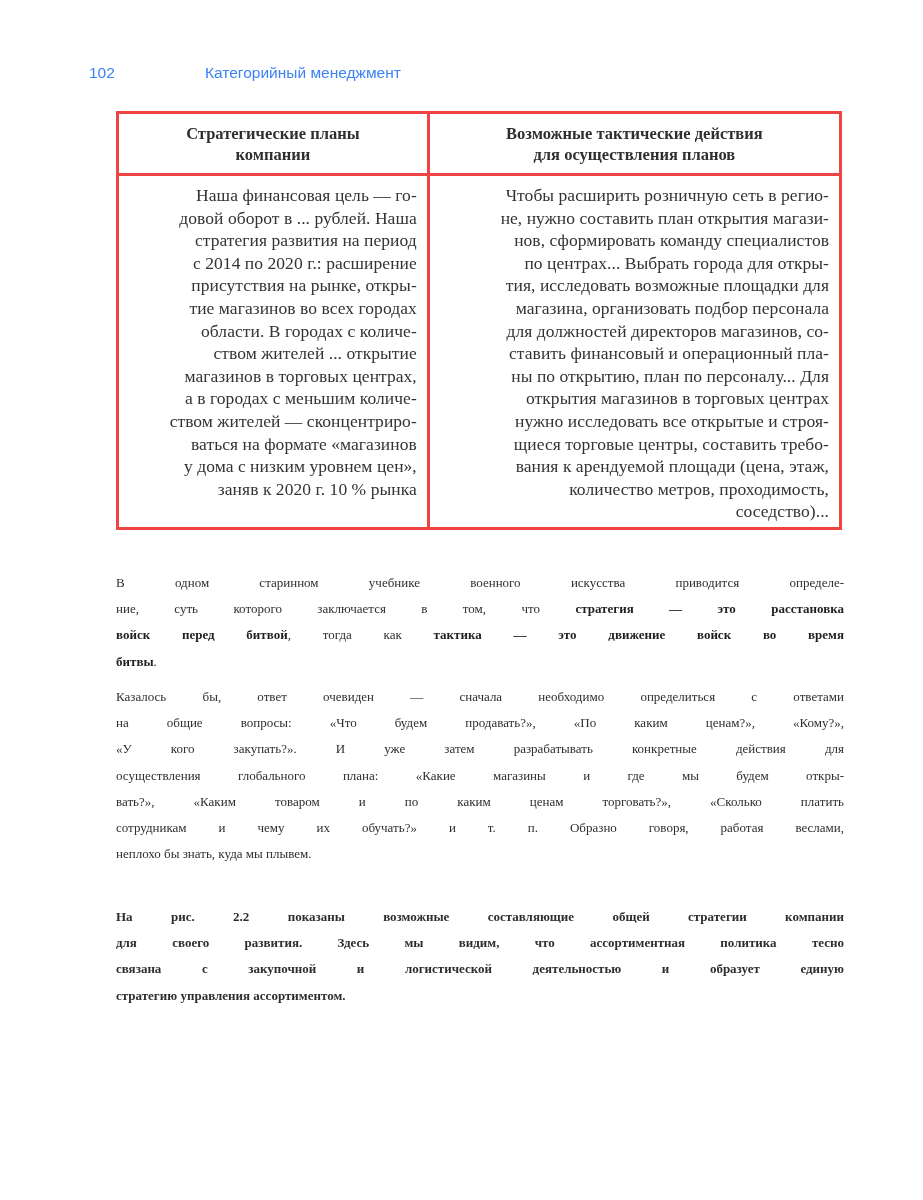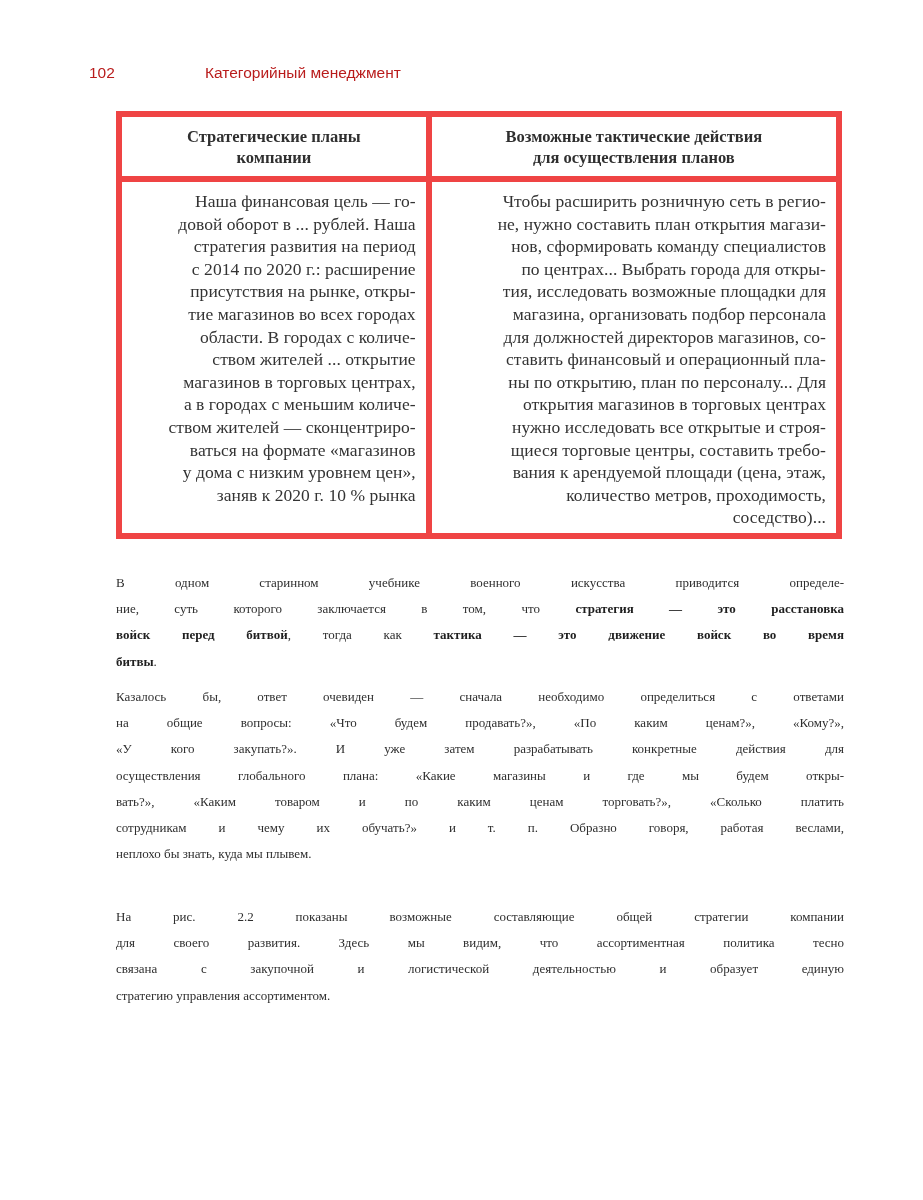--- a/index.html
+++ b/index.html
@@ -1,31 +1,31 @@
 <!DOCTYPE html>
 <html><head>
 <meta charset="utf-8">
 <style>
   html, body { margin: 0; padding: 0; background: #ffffff; }
   body { width: 923px; height: 1200px; position: relative; overflow: hidden; color: #2b2b2b; }
   .running-head {
     position: absolute; top: 64px; left: 89px; width: 600px; height: 22px;
-    font-family: "Liberation Sans", sans-serif; font-size: 15.5px; color: #b91c1c;
+    font-family: "Liberation Sans", sans-serif; font-size: 15.5px; color: #3b82f6;
   }
   .running-head .page-num { position: absolute; left: 0; top: 0; }
   .running-head .book-title { position: absolute; left: 116px; top: 0; }
 
   table.plans {
     position: absolute; left: 116px; top: 111px; width: 726px;
     border-collapse: collapse;
     font-family: "Liberation Serif", serif; color: #333;
     border: 1.5px solid #8a8a8a;
   }
   table.plans th, table.plans td {
-    border: 6px solid #ef4444; vertical-align: top;
+    border: 3px solid #ef4444; vertical-align: top;
   }
   table.plans th {
     font-weight: bold; font-size: 16.5px; line-height: 21px;
     text-align: center; padding: 9px 10px 8px 10px; color: #2f2f2f;
   }
   table.plans td {
     font-size: 17.5px; line-height: 22.6px; padding: 8px 10px 4px 11px;
     text-align: right; letter-spacing: 0.05px;
   }
   table.plans col.c1 { width: 312px; }
@@ -35,21 +35,21 @@
   .body-text {
     position: absolute; left: 116px; width: 728px;
     font-family: "Liberation Serif", serif; font-size: 13px; line-height: 26.2px;
     color: #2e2e2e;
   }
   .body-text .ln { display: block; white-space: nowrap; text-align-last: justify; text-align: justify; }
   .body-text .ln.last { text-align-last: left; }
   .body-text b { color: #1f1f1f; }
   #para1 { top: 570px; }
   #para2 { top: 684px; }
-  #para3 { top: 904px; }
+  #para3 { top: 904px; font-weight: bold; }
 </style>
 </head>
 <body>
 
 <div class="running-head">
   <span class="page-num">102</span>
   <span class="book-title">Категорийный менеджмент</span>
 </div>
 
 <table class="plans">

